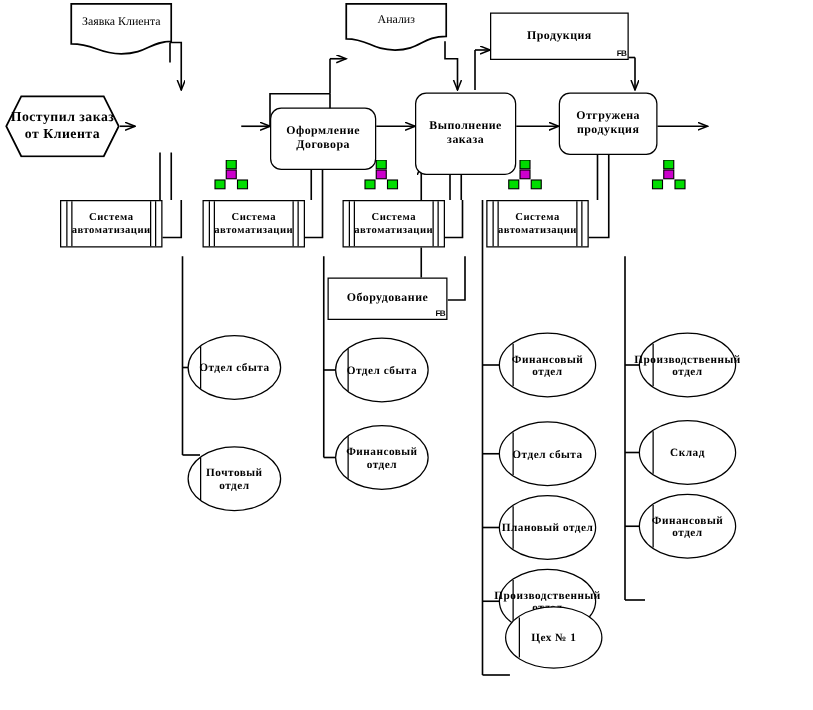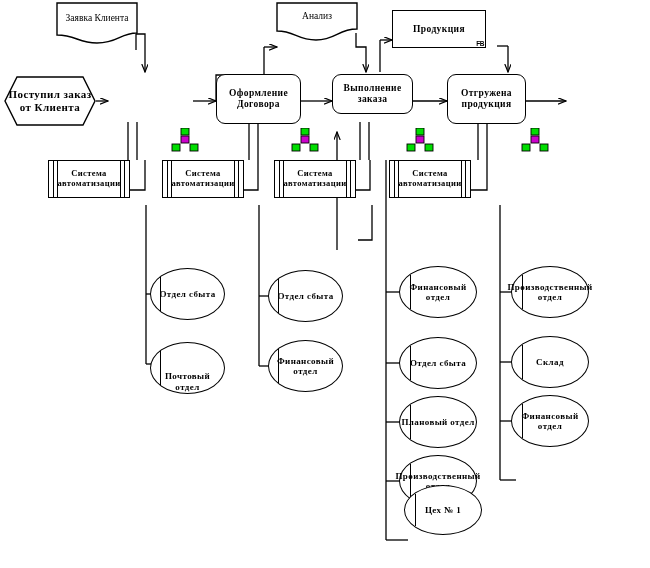--- a/index.html
+++ b/index.html
@@ -110,40 +110,44 @@
     <div class="doclabel">Заявка Клиента</div>
   </div>
 
   <div class="doc" style="left:276px;top:2px;width:82px;height:42px;">
     <svg width="82" height="42" viewBox="0 0 82 42">
       <path d="M1,1 L81,1 L81,27 C62,27 60,38 40,38 C21,38 19,29 1,29 Z" fill="#fff" stroke="#000" stroke-width="1.4"></path>
     </svg>
     <div class="doclabel" style="top:22%;">Анализ</div>
   </div>
 
-  <div class="node fbbox" style="left:392px;top:10px;width:94px;height:38px;">
+  <div class="node fbbox" style="left:392px;top:10px;width:111px;height:38px;">
     <span>Продукция</span>
     <span class="fbtag">FB</span>
   </div>
 
+  <div class="node fbbox" style="left:262px;top:222px;width:96px;height:34px;">
+    <span>Оборудование</span>
+    <span class="fbtag">FB</span>
+  </div>
 
   <div class="hexwrap" style="left:4px;top:76px;width:92px;height:50px;">
     <svg width="92" height="50" viewBox="0 0 92 50">
       <path d="M13,1 L79,1 L91,25 L79,49 L13,49 L1,25 Z" fill="#fff" stroke="#000" stroke-width="1.4"></path>
     </svg>
     <div class="node hex" style="left:0;top:0;width:92px;height:50px;background:none;">Поступил заказ от Клиента</div>
   </div>
 
 
 
-  <div class="node proc" style="left:216px;top:74px;width:85px;height:50px;">
+  <div class="node proc" style="left:216px;top:86px;width:85px;height:50px;">
     <span>Оформление Договора</span>
   </div>
 
-  <div class="node proc" style="left:332px;top:74px;width:81px;height:40px;">
+  <div class="node proc" style="left:332px;top:74px;width:81px;height:66px;">
     <span>Выполнение заказа</span>
   </div>
 
   <div class="node proc" style="left:447px;top:74px;width:79px;height:50px;">
     <span>Отгружена продукция</span>
   </div>
 
   <div class="orgicon" style="left:170px;top:128px;width:30px;height:24px;">
     <svg width="30" height="24" viewBox="0 0 30 24">
       <rect x="11" y="0" width="8" height="7" fill="#00dd00" stroke="#000" stroke-width="0.9"></rect>
@@ -209,21 +213,21 @@
       <span class="sb" style="left:8px;"></span>
     <span class="sb" style="right:4px;"></span>
       <span class="sb" style="right:8px;"></span>
     <span>Система автоматизации</span>
   </div>
 
   <div class="node ellipse" style="left:150px;top:268px;width:75px;height:52px;">
     <span class="ell-bar"></span>
     <span>Отдел сбыта</span>
   </div>
-  <div class="node ellipse" style="left:150px;top:342px;width:75px;height:52px;align-items:flex-end;">
+  <div class="node ellipse" style="left:150px;top:357px;width:75px;height:52px;">
     <span class="ell-bar"></span>
     <span>Почтовый отдел</span>
   </div>
 
   <div class="node ellipse" style="left:268px;top:270px;width:75px;height:52px;">
     <span class="ell-bar"></span>
     <span>Отдел сбыта</span>
   </div>
   <div class="node ellipse" style="left:268px;top:340px;width:75px;height:52px;">
     <span class="ell-bar"></span>

